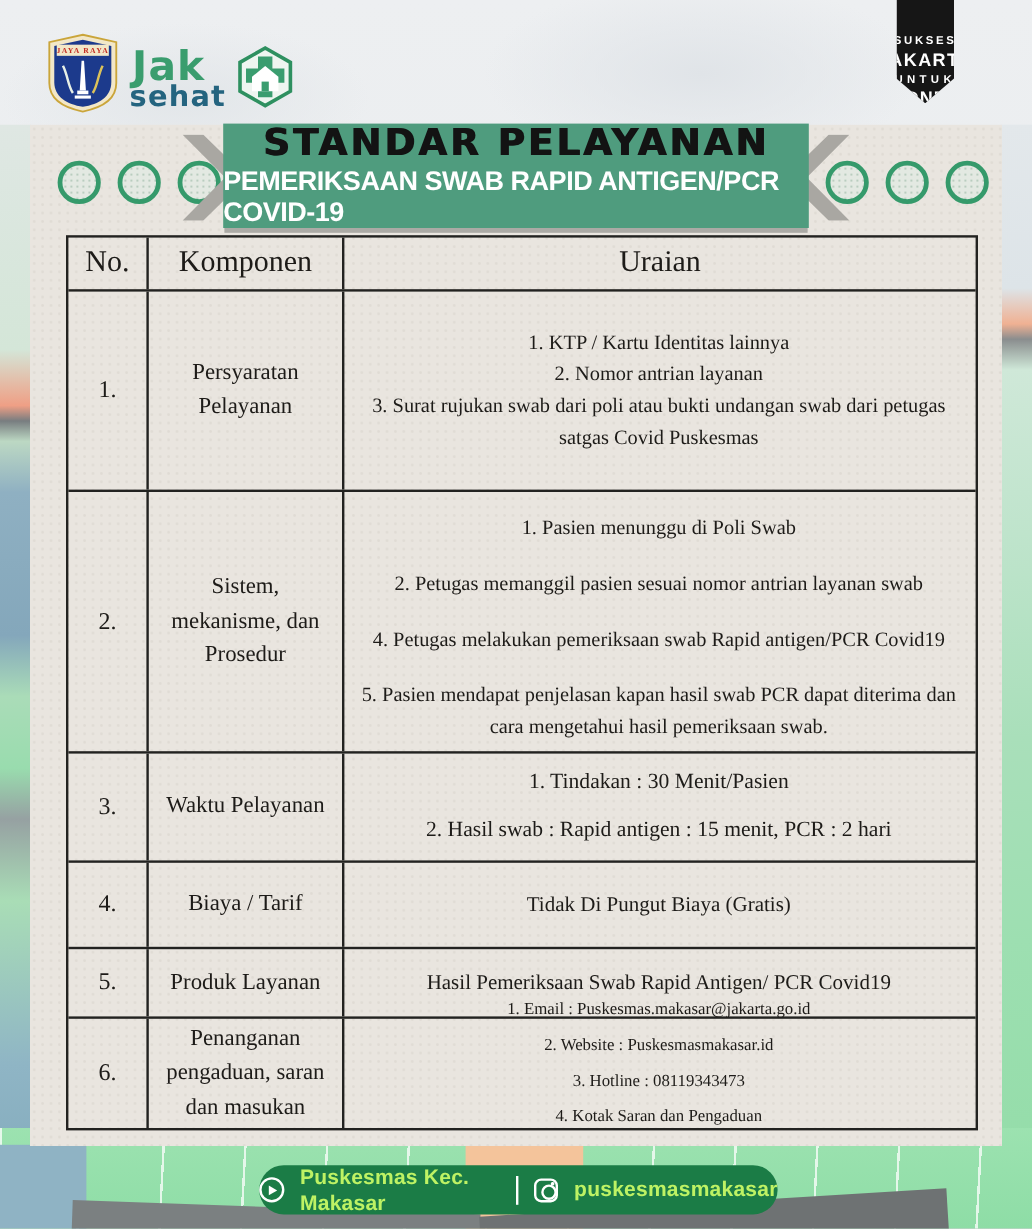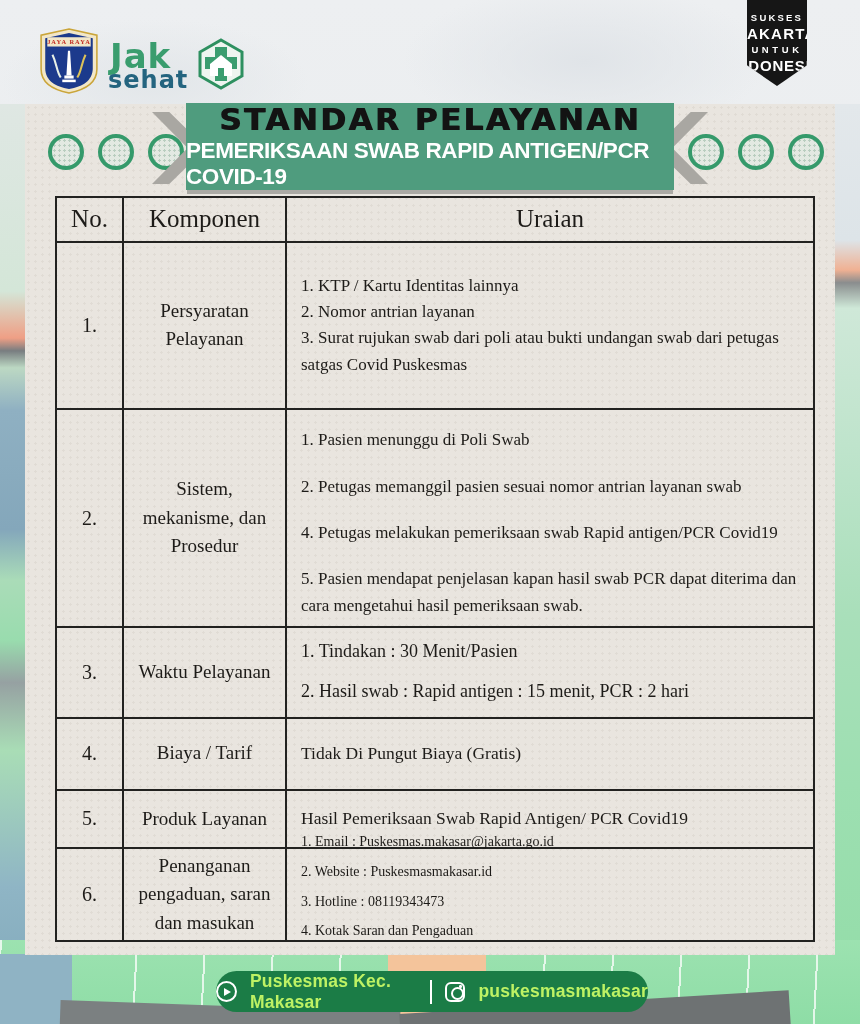--- a/index.html
+++ b/index.html
@@ -52,23 +52,23 @@
 
   
   .shield{ position:absolute; left:38px; top:27px; width:62px; height:68px; }
   .jak{ position:absolute; left:110px; top:36px; font-family:"DejaVu Sans", sans-serif;
         font-weight:800; font-size:34px; color:#3a9d6e; letter-spacing:1px; }
   .sehat{ position:absolute; left:108px; top:66px; font-family:"DejaVu Sans", sans-serif;
         font-weight:600; font-size:24px; color:#24647f; letter-spacing:1px; }
   .hexlogo{ position:absolute; left:196px; top:38px; width:50px; height:52px; }
 
   .pennant{
-    position:absolute; left:747px; top:0; width:60px; height:86px; background:#161616;
+    position:absolute; left:747px; top:0; width:48px; height:86px; background:#161616;
     clip-path:polygon(0 0, 100% 0, 100% 76%, 50% 100%, 0 76%);
-    display:flex; flex-direction:column; align-items:center; padding-top:12px;
+    display:flex; flex-direction:column; align-items:center; padding-top:29px;
     color:#fff; font-weight:700; text-align:center;
   }
   .pennant .l1{ font-size:9.5px; letter-spacing:2.2px; }
   .pennant .l2{ font-size:15px; letter-spacing:1.2px; margin-top:2px;}
   .pennant .l3{ font-size:9.5px; letter-spacing:3.6px; margin-top:2px;}
   .pennant .l4{ font-size:15px; letter-spacing:.8px;  margin-top:2px;}
 
   
   .ribbon-gray{ position:absolute; background:#a9a7a2; }
   .rg-left{ left:152px; top:112px; width:54px; height:72px;
@@ -109,21 +109,21 @@
            display:flex; align-items:center; justify-content:center;
            text-align:center; padding:0 8px; }
   .c-ur{ flex:1; border-left:2px solid #222220; display:flex; flex-direction:column;
          justify-content:center; padding:10px 16px 10px 14px; }
   .thead{ height:44px; font-size:25px; }
   .thead .c-komp, .thead .c-ur{ align-items:center; justify-content:center; flex-direction:row; text-align:center; padding:0; }
   .h1{ height:172px; } .h2{ height:218px; } .h3{ height:93px; }
   .h4{ height:74px; }  .h5{ height:60px; }  .h6{ height:93px; }
   .num{ font-size:20px; }
   .komp{ font-size:19px; line-height:1.5; }
-  .ur-line{ font-size:17px; line-height:1.55; }
+  .ur-line{ font-size:17px; line-height:1.55;text-align:center; }
   .h2 .ur-line{ margin-bottom:10px;margin-top:10px; } .h2 .ur-line:last-child{ margin-bottom:0; }
   .h3 .ur-line{ font-size:18px; margin-bottom:12px; } .h3 .ur-line:last-child{ margin-bottom:0; }
   .h4 .ur-line, .h5 .ur-line{ font-size:17.5px; }
   .h6 .ur-line{ font-size:14px; margin-bottom:8px; } .h6 .ur-line:last-child{ margin-bottom:16px; }
 
   
   .footer-pill{
     position:absolute; left:216px; top:971px; width:432px; height:41px;
     background:#1b7c46; border-radius:22px; display:flex; align-items:center;
     justify-content:center; gap:13px; color:#bef264;

